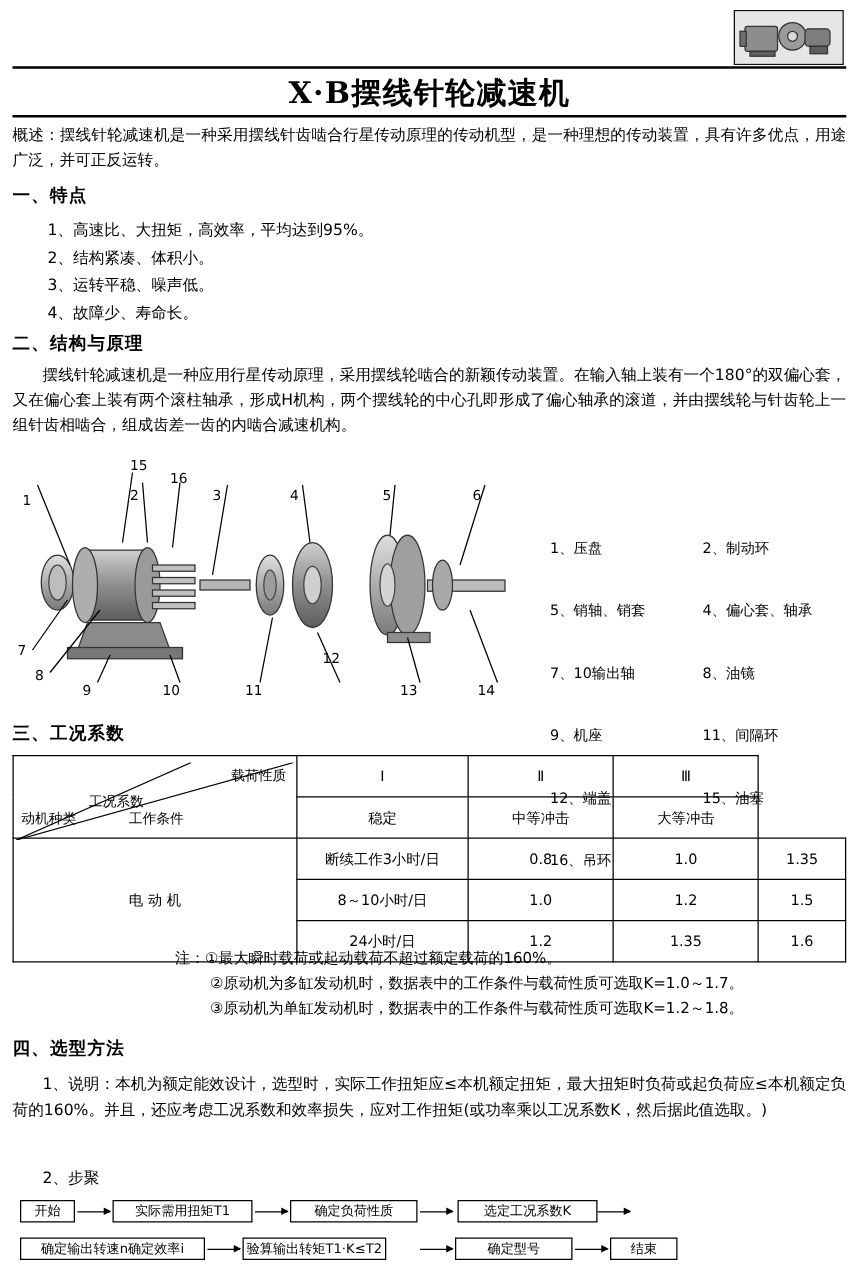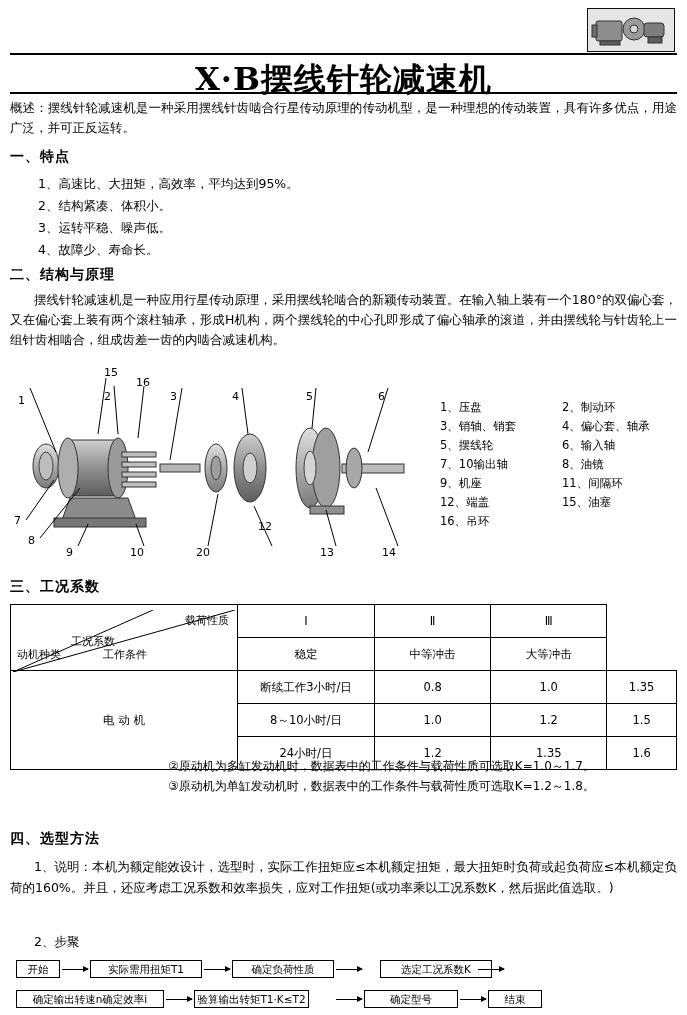--- a/index.html
+++ b/index.html
@@ -21,21 +21,21 @@
     border:1px solid #111;
     background:#e8e8e8;
     overflow:hidden;
   }
   .logo-box svg{display:block;}
 
   
   .title{
     position:absolute; top:58px; left:0; width:687px;
     text-align:center;
-    font-size:32px;
+    font-size:24px;
     font-weight:bold;
     letter-spacing:1px;
     font-family:"DejaVu Serif","Liberation Serif",serif;
   }
   .rule{
     position:absolute; left:10px; width:667px; height:0;
     border-top:2px solid #000;
   }
 
   
@@ -63,21 +63,21 @@
     left:10px; top:368px;
     width:420px; height:190px;
   }
   .legend{
     position:absolute;
     left:440px; top:398px;
     width:240px;
     font-size:11.5px;
     line-height:19px;
   }
-  .legend .row{display:flex;}
+  .legend .row{display:flex;margin-top:31px;}
   .legend .c1{width:122px;}
   .legend .c2{width:118px;}
 
   .callout{
     position:absolute;
     font-size:11px;
     font-family:"DejaVu Sans","Liberation Sans",sans-serif;
   }
 
   
@@ -249,37 +249,33 @@
   <div class="callout" style="left:18px;top:394px;">1</div>
   <div class="callout" style="left:104px;top:390px;">2</div>
   <div class="callout" style="left:170px;top:390px;">3</div>
   <div class="callout" style="left:232px;top:390px;">4</div>
   <div class="callout" style="left:306px;top:390px;">5</div>
   <div class="callout" style="left:378px;top:390px;">6</div>
   <div class="callout" style="left:14px;top:514px;">7</div>
   <div class="callout" style="left:28px;top:534px;">8</div>
   <div class="callout" style="left:66px;top:546px;">9</div>
   <div class="callout" style="left:130px;top:546px;">10</div>
-  <div class="callout" style="left:196px;top:546px;">20</div>
+  <div class="callout" style="left:196px;top:546px;">11</div>
   <div class="callout" style="left:258px;top:520px;">12</div>
   <div class="callout" style="left:320px;top:546px;">13</div>
   <div class="callout" style="left:382px;top:546px;">14</div>
 
   <div class="legend">
     <div class="row">
       <div class="c1">1、压盘</div>
       <div class="c2">2、制动环</div>
     </div>
     <div class="row">
-      <div class="c1">3、销轴、销套</div>
+      <div class="c1">5、销轴、销套</div>
       <div class="c2">4、偏心套、轴承</div>
-    </div>
-    <div class="row">
-      <div class="c1">5、摆线轮</div>
-      <div class="c2">6、输入轴</div>
     </div>
     <div class="row">
       <div class="c1">7、10输出轴</div>
       <div class="c2">8、油镜</div>
     </div>
     <div class="row">
       <div class="c1">9、机座</div>
       <div class="c2">11、间隔环</div>
     </div>
     <div class="row">
@@ -334,36 +330,37 @@
     <tr>
       <td class="cond">24小时/日</td>
       <td>1.2</td>
       <td>1.35</td>
       <td>1.6</td>
     </tr>
   </tbody>
     </table>
 
   <div class="notes">
+    <div class="n" style="padding-left:130px;text-indent:0;">注：①最大瞬时载荷或起动载荷不超过额定载荷的160%。</div>
     <div class="n" style="padding-left:158px;text-indent:0;">②原动机为多缸发动机时，数据表中的工作条件与载荷性质可选取K=1.0～1.7。</div>
     <div class="n" style="padding-left:158px;text-indent:0;">③原动机为单缸发动机时，数据表中的工作条件与载荷性质可选取K=1.2～1.8。</div>
   </div>
 
   <div class="h2" style="left:10px;top:830px;">四、选型方法</div>
   <div class="para" style="left:10px;top:856px;width:667px;text-indent:24px;line-height:21px;">1、说明：本机为额定能效设计，选型时，实际工作扭矩应≤本机额定扭矩，最大扭矩时负荷或起负荷应≤本机额定负荷的160%。并且，还应考虑工况系数和效率损失，应对工作扭矩(或功率乘以工况系数K，然后据此值选取。)</div>
   <div class="li" style="left:34px;top:932px;">2、步聚</div>
 
   <div class="flow">
     <div class="fbox" style="left:6px;top:2px;width:44px;">开始</div>
     <div class="arrow" style="left:52px;top:11px;width:26px;"></div>
     <div class="fbox" style="left:80px;top:2px;width:112px;">实际需用扭矩T1</div>
     <div class="arrow" style="left:194px;top:11px;width:26px;"></div>
     <div class="fbox" style="left:222px;top:2px;width:102px;">确定负荷性质</div>
     <div class="arrow" style="left:326px;top:11px;width:26px;"></div>
-    <div class="fbox" style="left:370px;top:2px;width:112px;">选定工况系数K</div>
+    <div class="fbox" style="left:356px;top:2px;width:112px;">选定工况系数K</div>
     <div class="arrow" style="left:468px;top:11px;width:26px;"></div>
 
     <div class="fbox" style="left:6px;top:32px;width:148px;">确定输出转速n确定效率i</div>
     <div class="arrow" style="left:156px;top:41px;width:26px;"></div>
     <div class="fbox" style="left:184px;top:32px;width:115px;">验算输出转矩T1·K≤T2</div>
     <div class="arrow" style="left:326px;top:41px;width:26px;"></div>
     <div class="fbox" style="left:354px;top:32px;width:94px;">确定型号</div>
     <div class="arrow" style="left:450px;top:41px;width:26px;"></div>
     <div class="fbox" style="left:478px;top:32px;width:54px;">结束</div>
   </div>

